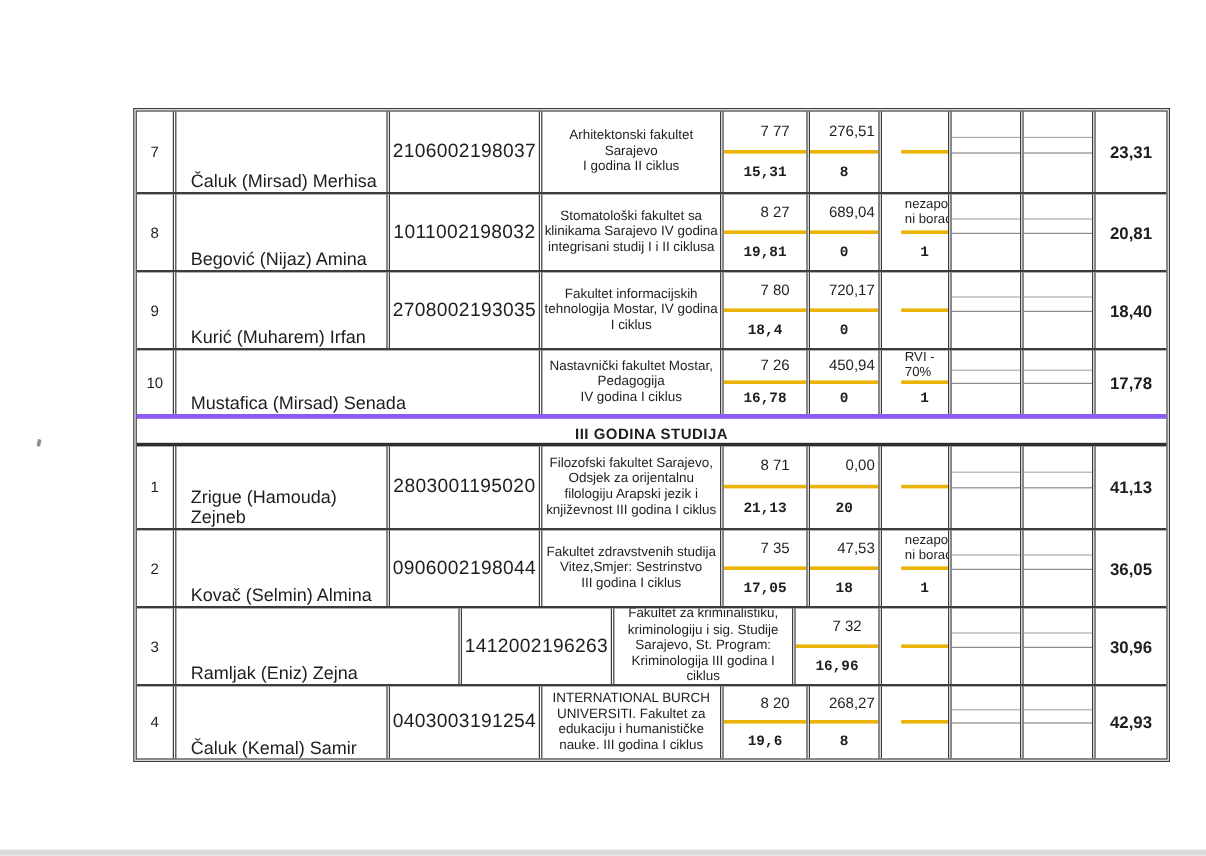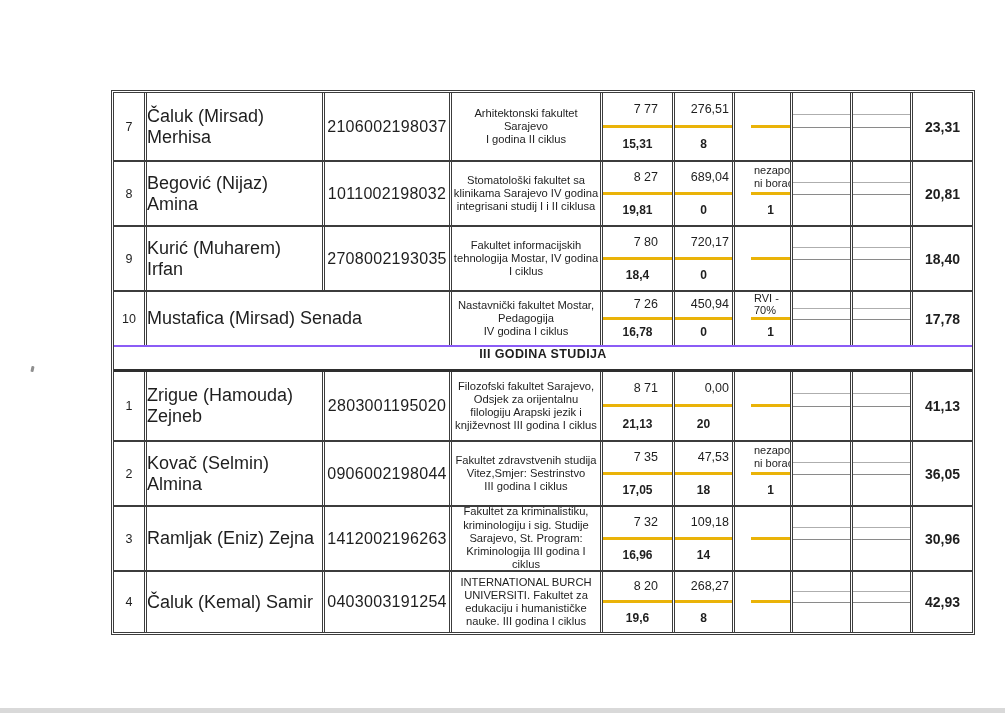--- a/index.html
+++ b/index.html
@@ -11,53 +11,53 @@
   }
   .doc-table {
     position: absolute; left: 111px; top: 90px; width: 864px;
     box-sizing: border-box; border: 3px double #3c3c3c; background: #fff;
   }
   .trow { display: flex; box-sizing: border-box; border-top: 2px solid #3c3c3c; }
   .doc-table > .trow:first-child { border-top: none; }
   .band + .trow { border-top: none; }
   .band {
     box-sizing: border-box; height: 27px;
-    border-top: 2px solid #8b5cf6; border-bottom: 3px solid #2e2e2e;
-    display: flex; align-items: flex-start; justify-content: center;
+    border-top: 4px solid #8b5cf6; border-bottom: 3px solid #2e2e2e;
+    display: flex; align-items: flex-end; justify-content: center;
     font-weight: bold; font-size: 12.5px; letter-spacing: 0.4px;
   }
   .cell {
     box-sizing: border-box; border-left: 3px double #3c3c3c;
     display: flex; align-items: center; justify-content: center;
     overflow: hidden; position: relative;
   }
   .cell:first-child { border-left: none; }
   .c-num   { width: 30px;  font-size: 12.5px; }
-  .c-name  { flex: 1; justify-content: flex-start; padding-left: 0; font-size: 18px; }
+  .c-name  { flex: 1; justify-content: flex-start; padding-left: 12px; font-size: 15px; align-items: flex-end; }
   .c-id    { width: 127px; font-size: 16px; letter-spacing: 0.3px; }
   .c-fac   { width: 151px; font-size: 11.2px; line-height: 1.18; text-align: center; }
   .c-n1    { width: 72px; }
   .c-n2    { width: 60px; }
   .c-note  { width: 58px; padding-left: 16px; }
   .c-b, .c-c { width: 60px; }
   .c-total { width: 62px; font-weight: bold; font-size: 14px; }
   .split { flex-direction: column; align-items: stretch; justify-content: flex-start; }
   .subtop {
     height: 52%; box-sizing: border-box; border-bottom: 3px solid #eab308;
     display: flex; align-items: center; justify-content: flex-end; font-size: 12.5px;
   }
   .c-n1 .subtop { padding-right: 14px; }
   .c-n2 .subtop { padding-right: 3px; }
   .c-note .subtop {
     justify-content: flex-start; padding-left: 3px;
     font-size: 11px; line-height: 1.15; white-space: pre-line;
   }
   .subbot {
     flex: 1; display: flex; align-items: center; justify-content: center;
-    font-weight: bold; font-size: 12px;
+    font-weight: bold; font-size: 12px; font-family: Liberation Mono, monospace;
   }
   .s33 { height: 33%; box-sizing: border-box; border-bottom: 1px solid #aeaeae; }
   .s19 { height: 19%; box-sizing: border-box; border-bottom: 1px solid #8a8a8a; }
   .srest { flex: 1; }
   .pre { white-space: pre-line; }
   .bottom-bar { position: absolute; left: 0; right: 0; bottom: 0; height: 5px; background: #d9d9d9; }
   .artifact {
     position: absolute; left: 31px; top: 366px; width: 3px; height: 6px;
     background: #8f8f8f; transform: rotate(12deg); border-radius: 1px;
   }
@@ -339,24 +339,20 @@
         <span class="pre">Fakultet za kriminalistiku,
 kriminologiju i sig. Studije
 Sarajevo, St. Program:
 Kriminologija III godina I
 ciklus</span>
       </div>
     <div class="cell c-n1 split">
       <div class="subtop">7 32</div>
       <div class="subbot">16,96</div>
     </div>
-    <div class="cell c-n2 split">
-      <div class="subtop">109,18</div>
-      <div class="subbot">14</div>
-    </div>
     <div class="cell c-note split">
       <div class="subtop"></div>
       <div class="subbot"></div>
     </div>
     <div class="cell c-b split">
         <div class="s33"></div>
         <div class="s19"></div>
         <div class="srest"></div>
       </div>
     <div class="cell c-c split">

